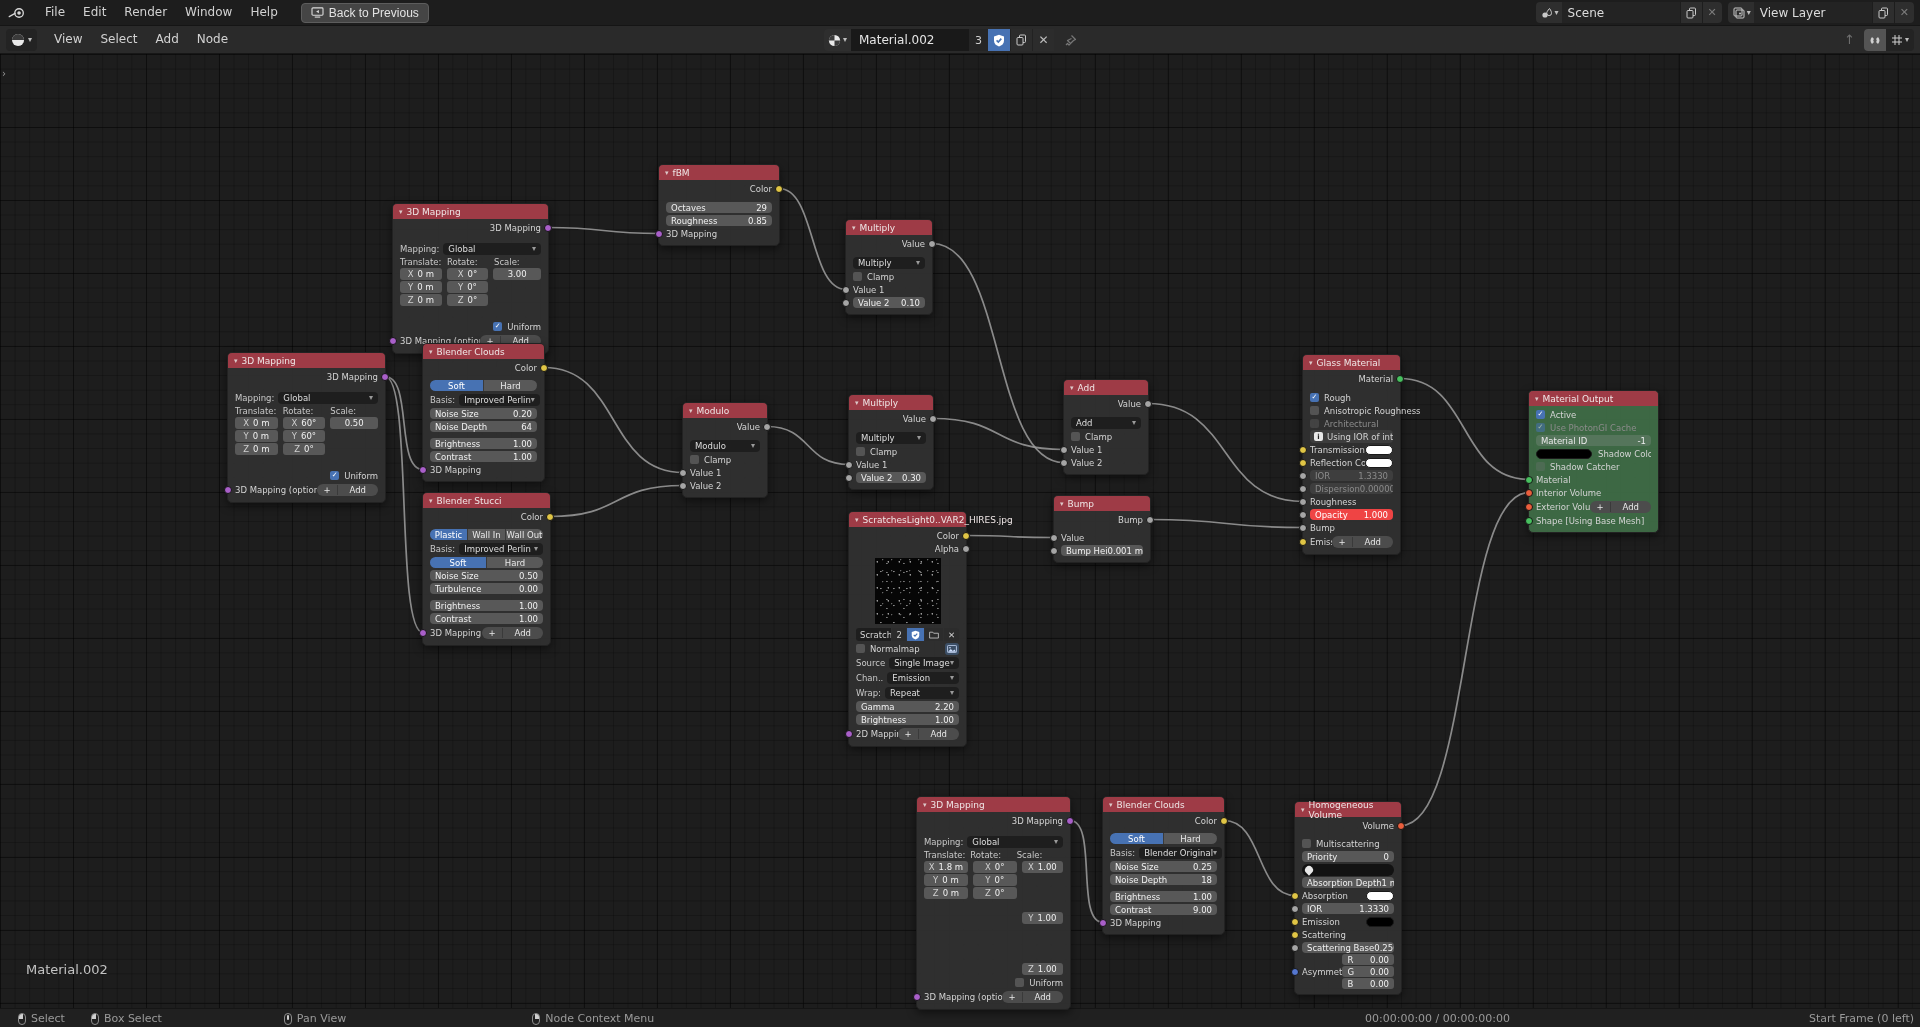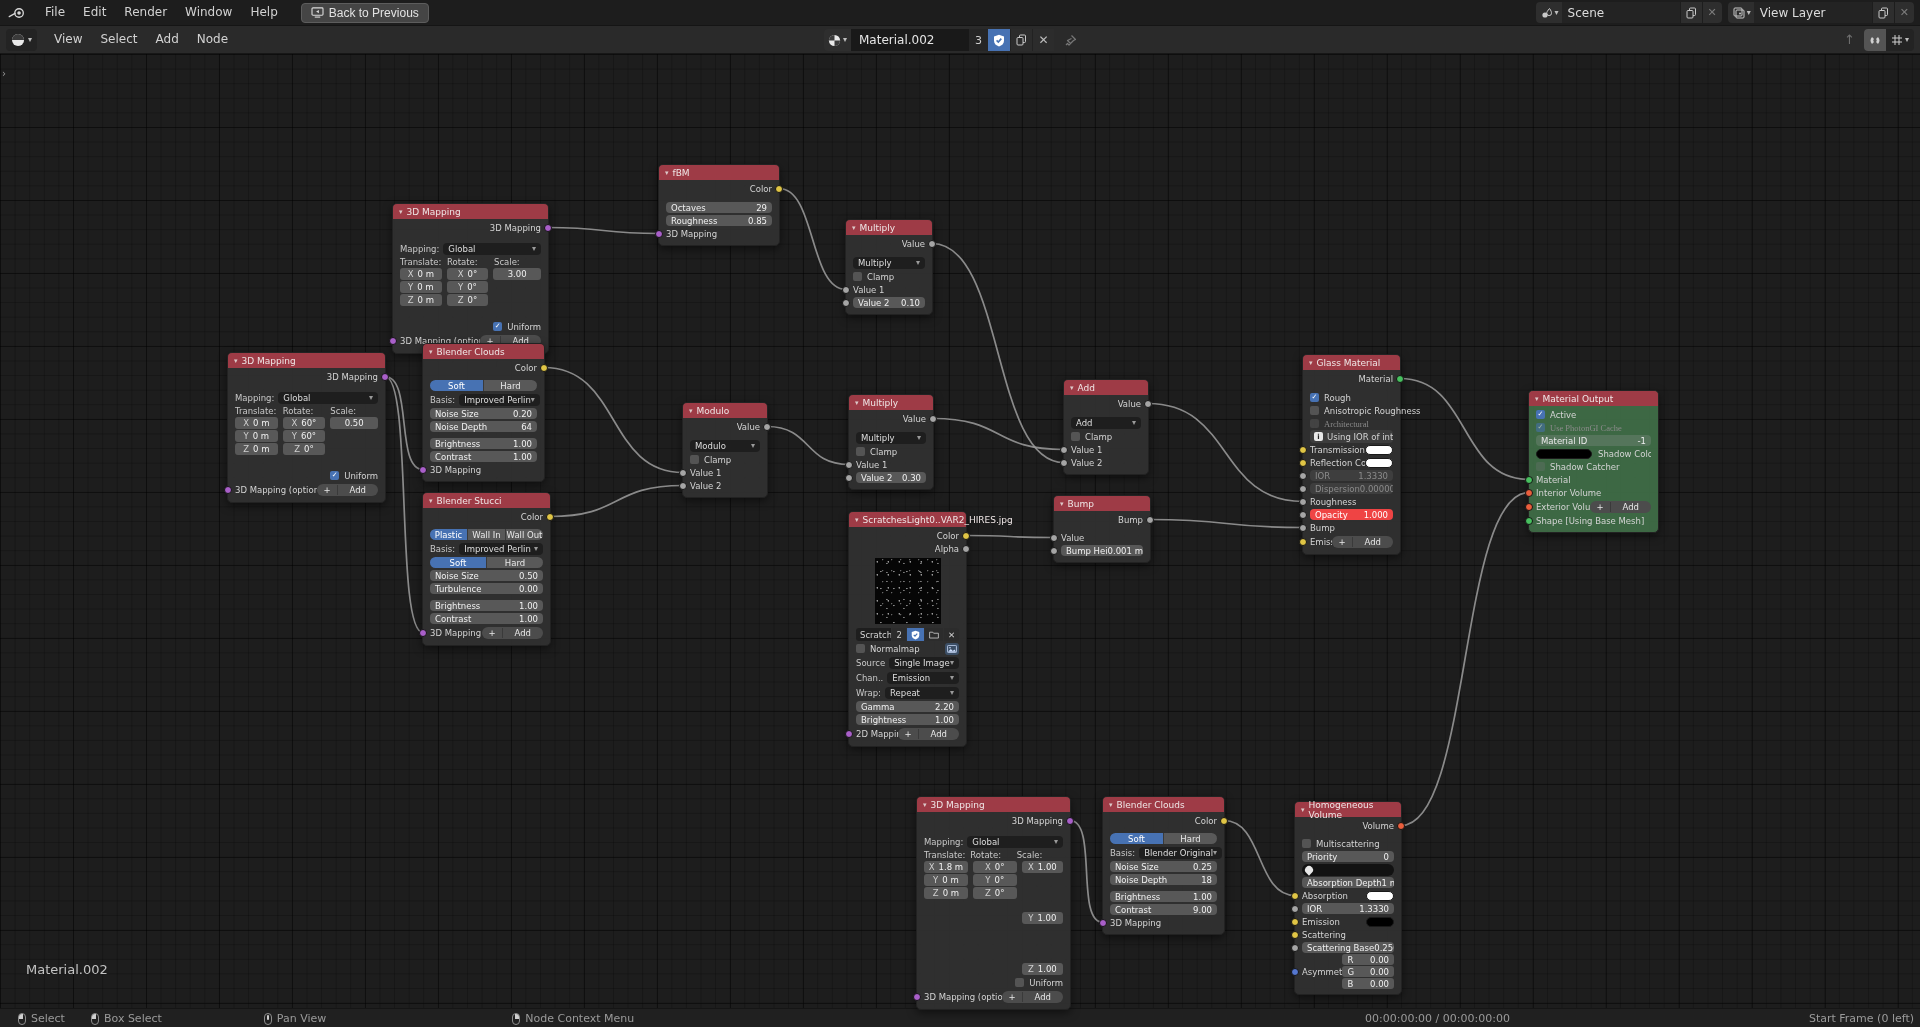--- a/index.html
+++ b/index.html
@@ -85,21 +85,21 @@
     align-items:center; justify-content:space-between; padding:0 5px; color:#f0f0f0; overflow:hidden; }
   .slider.dim { background:#3e3e3e; color:#8b8b8b; }
   .slider.blue { background:#ef4444; color:#fff; }
   .green .slider { background:#55755b; }
   .green .slider .sl-l { color:#eaeaea; }
   .cb { width:9px; height:9px; border-radius:2px; background:#545454; margin-right:5px;
     display:flex; align-items:center; justify-content:center; color:#fff; font-size:7px;
     flex:none; line-height:1; }
   .cb.on { background:#4772b3; }
   .cb.dim { opacity:.55; }
-  .cklbl.dim { color:#8b8b8b;font-family:Liberation Serif, serif; }
+  .cklbl.dim { color:#8b8b8b; }
   .green .cb { background:#4d6b53; } .green .cb.on { background:#4772b3; }
   .tg { flex:1; display:flex; border-radius:6px; overflow:hidden; height:11.5px; }
   .tgb { flex:1; background:#595959; color:#e8e8e8; display:flex; align-items:center;
     justify-content:center; border-right:1px solid #3a3a3a; overflow:hidden; }
   .tgb:last-child { border-right:none; }
   .tgb.on { background:#4772b3; color:#fff; }
   .cols { height:12px; color:#c9c9c9; }
   .cols span { flex:1; }
   .vecwrap { padding:0 7px; }
   .veccols { display:flex; gap:5px; }
@@ -1218,21 +1218,21 @@
           <i></i>
         </span>
         <span>Select</span>
       </span>
     <span class="sb-item">
         <span class="mouse l">
           <i></i>
         </span>
         <span>Box Select</span>
       </span>
-    <span class="sb-item" style="margin-left:76px">
+    <span class="sb-item" style="margin-left:96px">
         <span class="mouse m">
           <i></i>
         </span>
         <span>Pan View</span>
       </span>
     <span class="sb-item" style="margin-left:160px">
         <span class="mouse r">
           <i></i>
         </span>
         <span>Node Context Menu</span>

